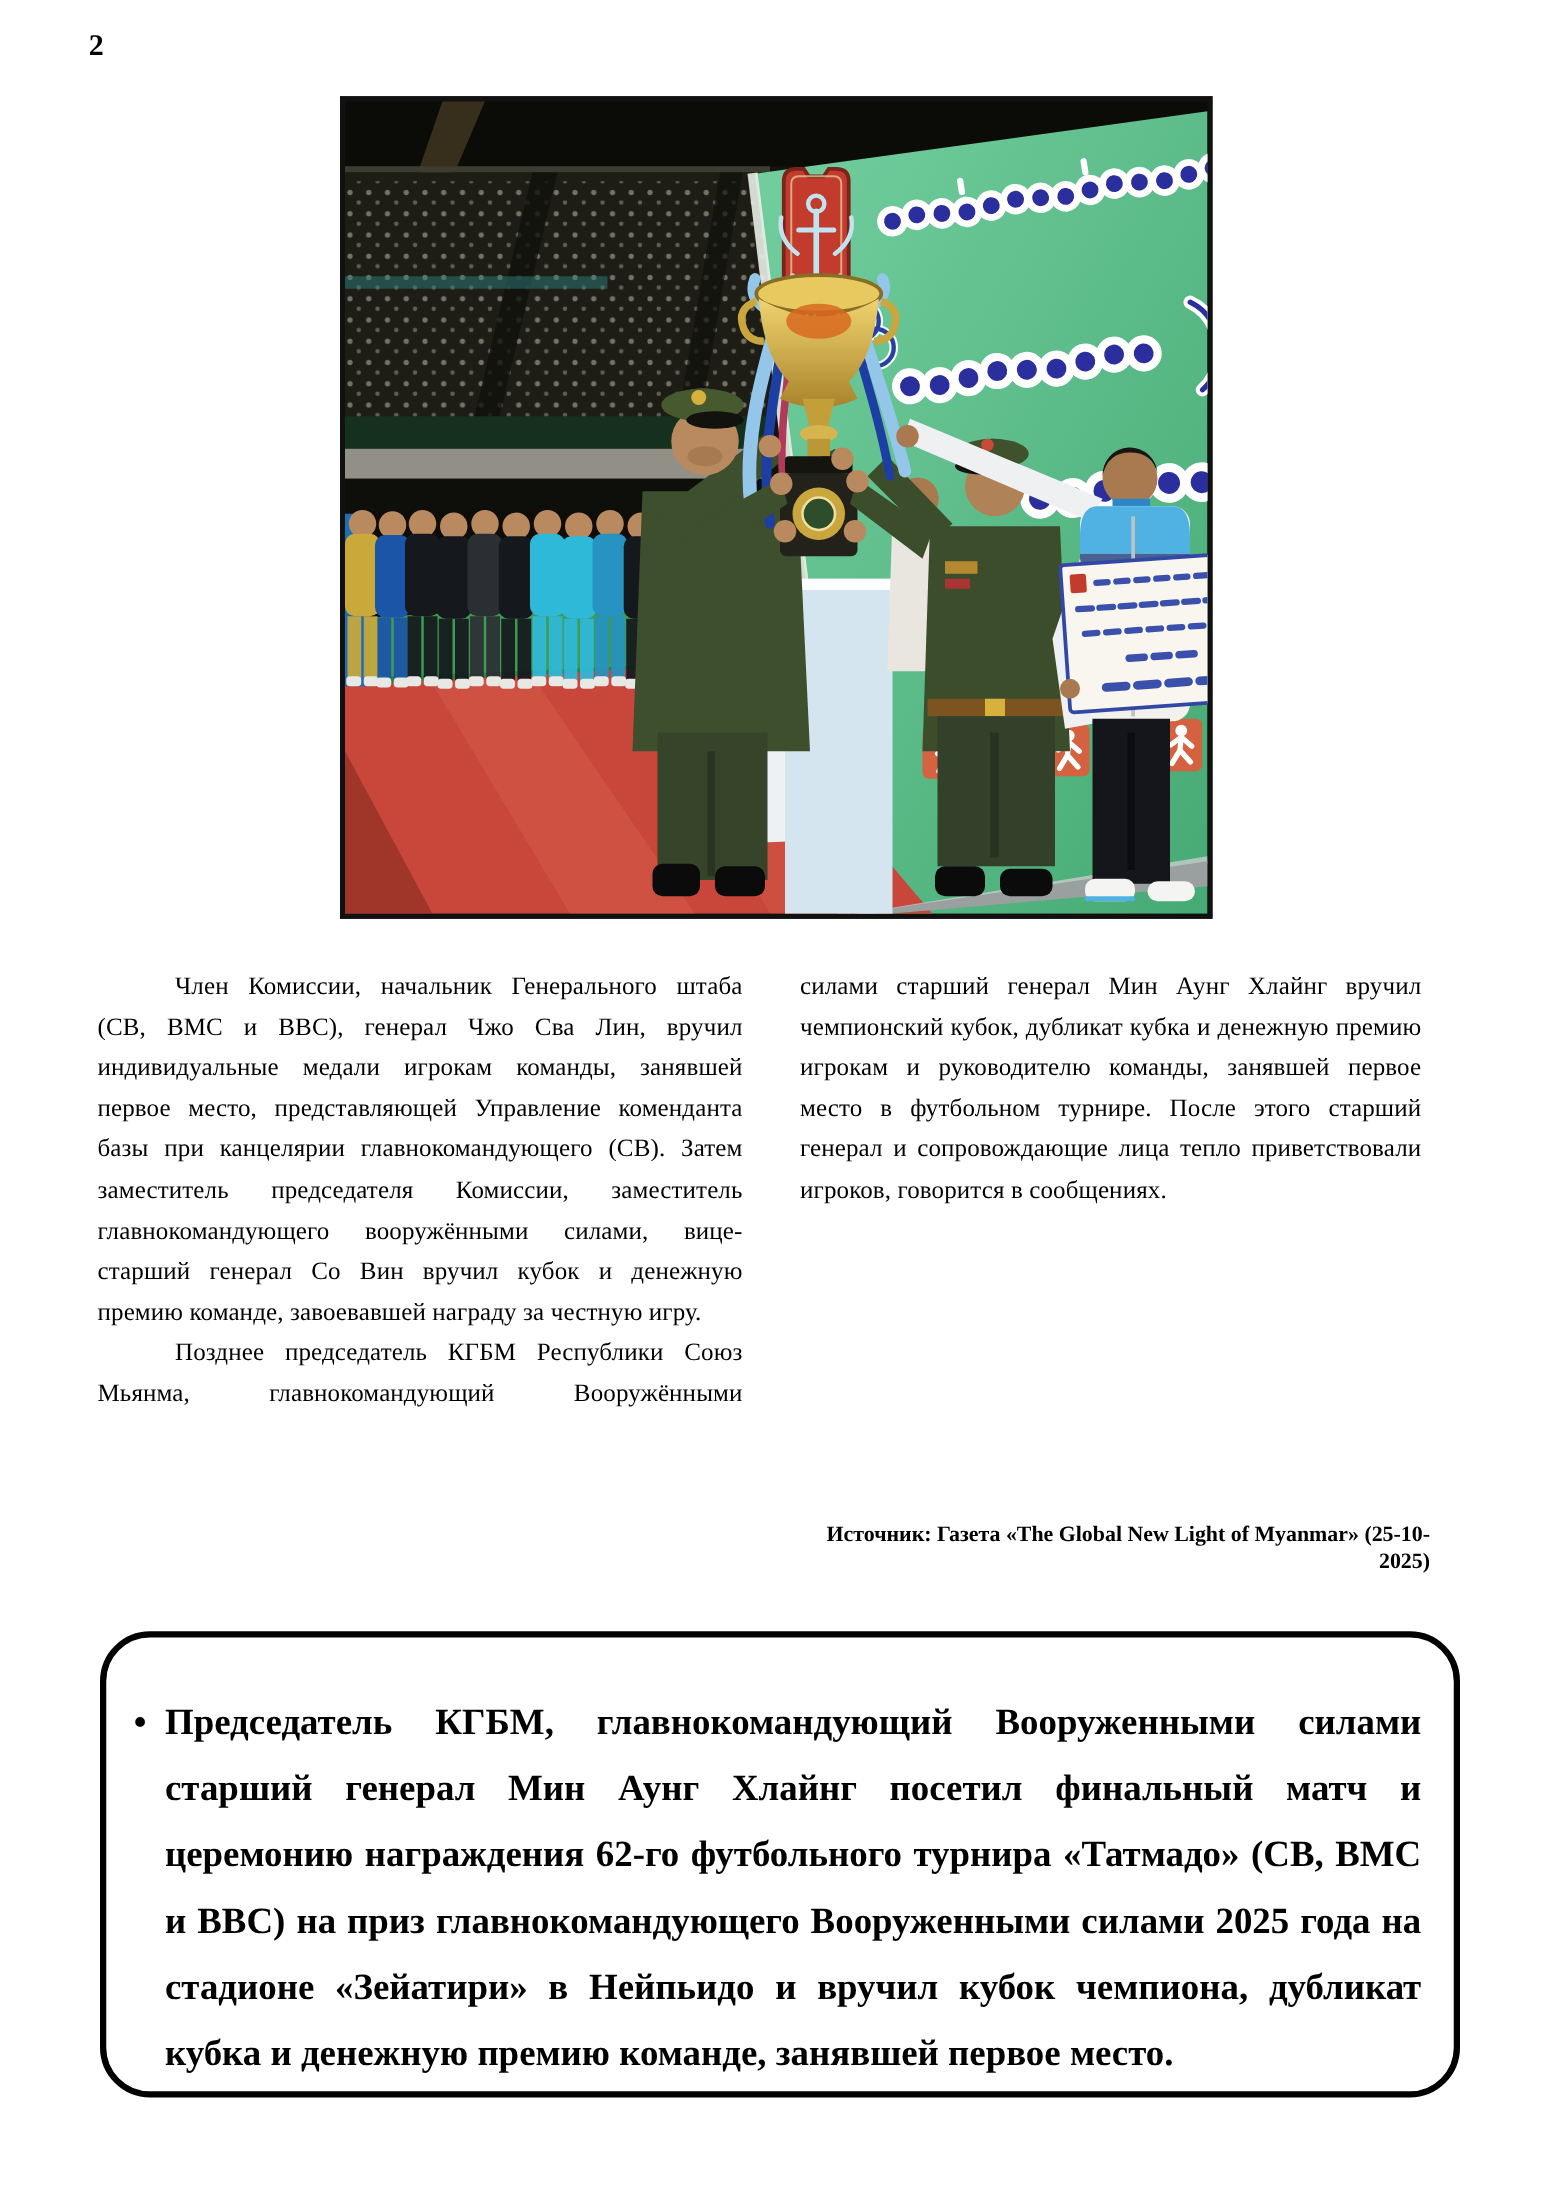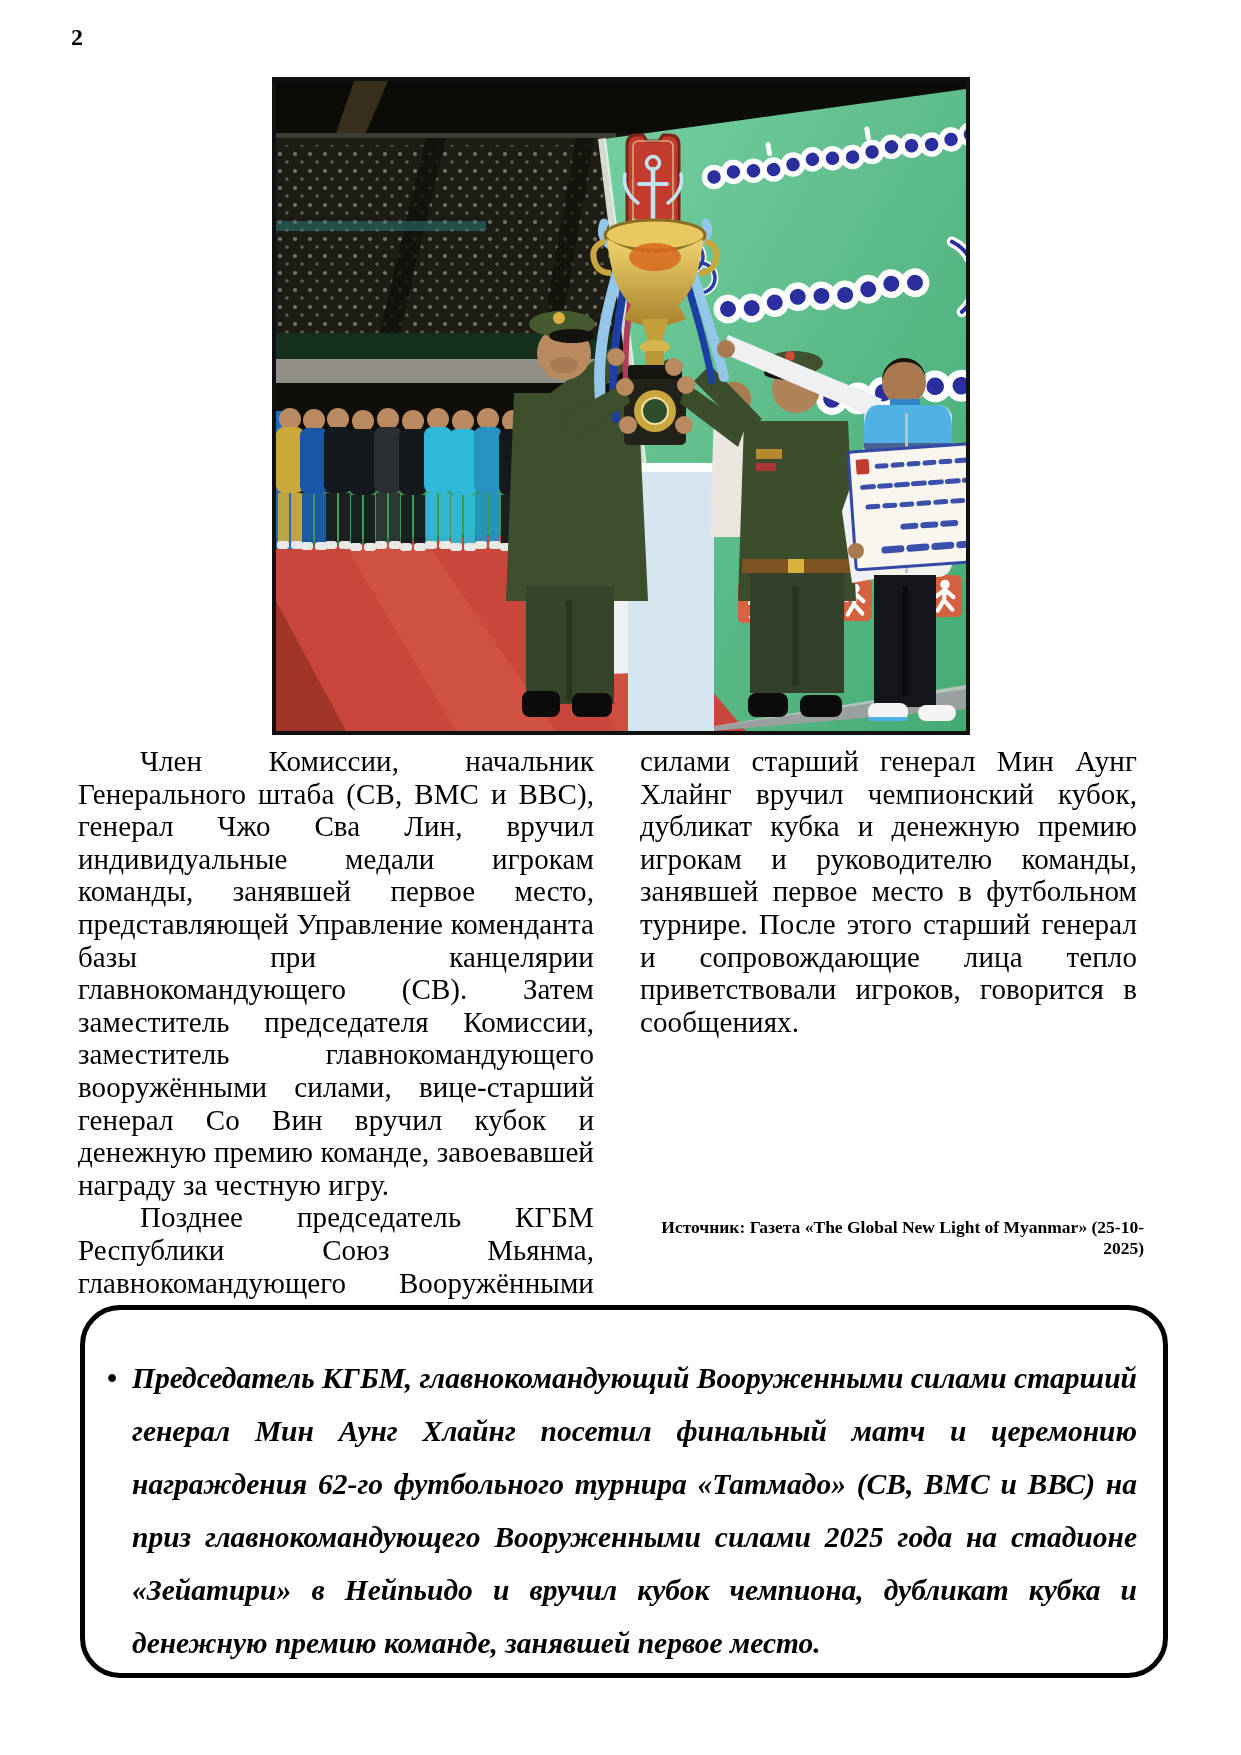--- a/index.html
+++ b/index.html
@@ -9,21 +9,21 @@
     font-family:"Liberation Serif", serif;
     overflow:hidden;
   }
   .pageno{position:absolute;left:71px;top:24px;font-size:24px;font-weight:700;}
   .photo-frame{
     position:absolute;left:272px;top:77px;width:690px;height:650px;
     border:4px solid #111;background:#14130d;box-sizing:content-box;
   }
   .photo-frame svg{display:block;}
   .col{
-    position:absolute;top:745px;font-size:29px;line-height:32.6px;
+    position:absolute;top:773px;font-size:20px;line-height:32.6px;
     text-align:justify;letter-spacing:0.1px;
   }
   .col p{margin:0;}
   .col p.indent{text-indent:62px;}
   .col-left{left:78px;width:516px;}
   .col-right{left:640px;width:497px;}
   .stretch{text-align-last:justify;}
   .source{
     position:absolute;left:630px;top:1217px;width:514px;
     font-size:17.5px;font-weight:700;text-align:right;line-height:21px;
@@ -32,21 +32,21 @@
     position:absolute;left:80px;top:1305px;width:1088px;height:373px;
     border:5px solid #000;border-radius:40px;box-sizing:border-box;
     display:flex;align-items:flex-start;background:#fff;
   }
   .hbox-bullet{
     width:47px;box-sizing:border-box;padding:42px 0 0 22px;
     font-size:29px;font-weight:700;line-height:53px;flex:none;
   }
   .hbox-text{
     flex:1;padding:42px 26px 0 0;
-    font-size:29.5px;font-weight:700;line-height:53px;text-align:justify;font-style:italic;
+    font-size:29.5px;font-weight:700;line-height:53px;text-align:justify;
   }
 </style>
 </head>
 <body>
 
 <div class="page">
 
   <div class="pageno">2</div>
 
   <div class="photo-frame">
@@ -334,21 +334,21 @@
         <circle cx="408" cy="344" r="9" fill="#b98a5f"></circle>
         <circle cx="340" cy="276" r="9" fill="#b98a5f"></circle>
         <circle cx="398" cy="286" r="9" fill="#b98a5f"></circle>
         <circle cx="450" cy="268" r="9" fill="#a97a50"></circle>
       </g>
     </svg>
   </div>
 
   <div class="col col-left">
     <p class="indent">Член Комиссии, начальник Генерального штаба (СВ, ВМС и ВВС), генерал Чжо Сва Лин, вручил индивидуальные медали игрокам команды, занявшей первое место, представляющей Управление коменданта базы при канцелярии главнокомандующего (СВ). Затем заместитель председателя Комиссии, заместитель главнокомандующего вооружёнными силами, вице-старший генерал Со Вин вручил кубок и денежную премию команде, завоевавшей награду за честную игру.</p>
-    <p class="indent stretch">Позднее председатель КГБМ Республики Союз Мьянма, главнокомандующего Вооружёнными</p>
+    <p class="indent stretch">Позднее председатель КГБМ Республики Союз Мьянма, главнокомандующий Вооружёнными</p>
   </div>
 
   <div class="col col-right">
     <p>силами старший генерал Мин Аунг Хлайнг вручил чемпионский кубок, дубликат кубка и денежную премию игрокам и руководителю команды, занявшей первое место в футбольном турнире. После этого старший генерал и сопровождающие лица тепло приветствовали игроков, говорится в сообщениях.</p>
   </div>
 
   <div class="source">Источник: Газета «The Global New Light of Myanmar» (25-10-2025)</div>
 
   <div class="hbox">
     <div class="hbox-bullet">•</div>

